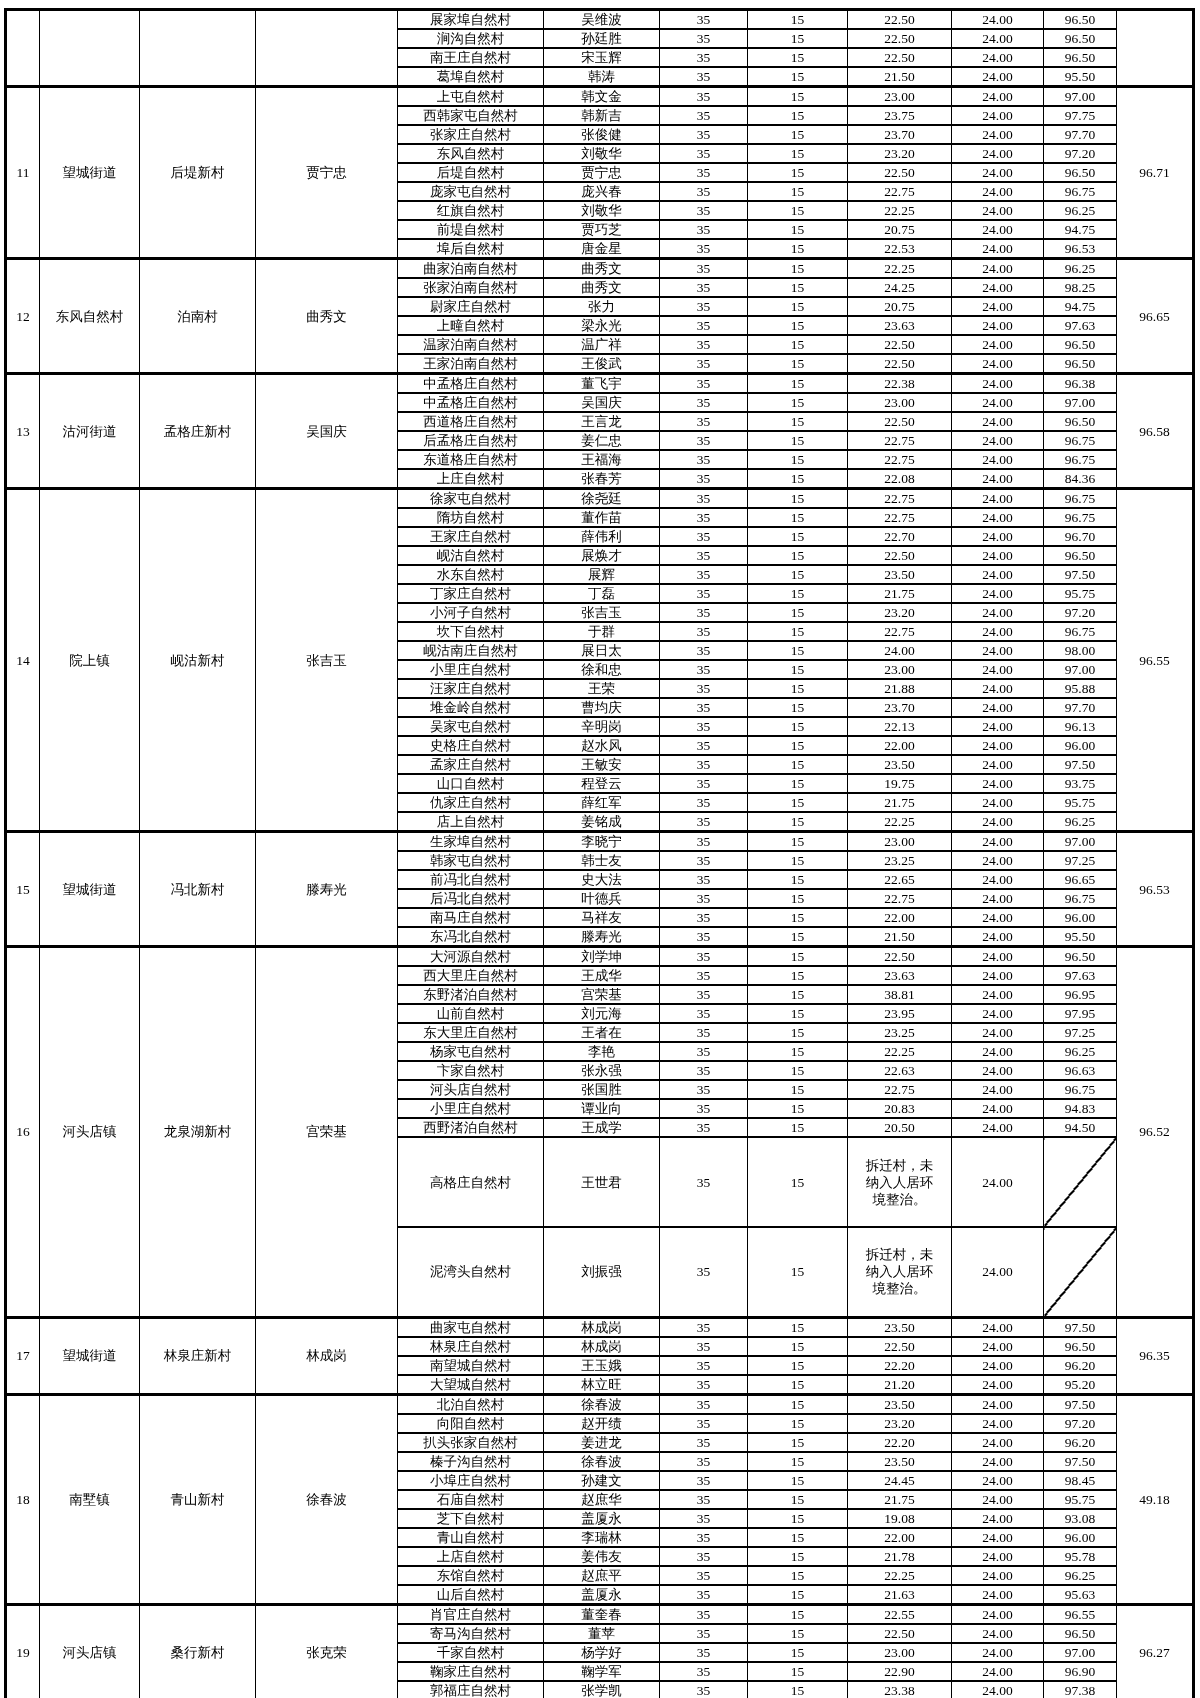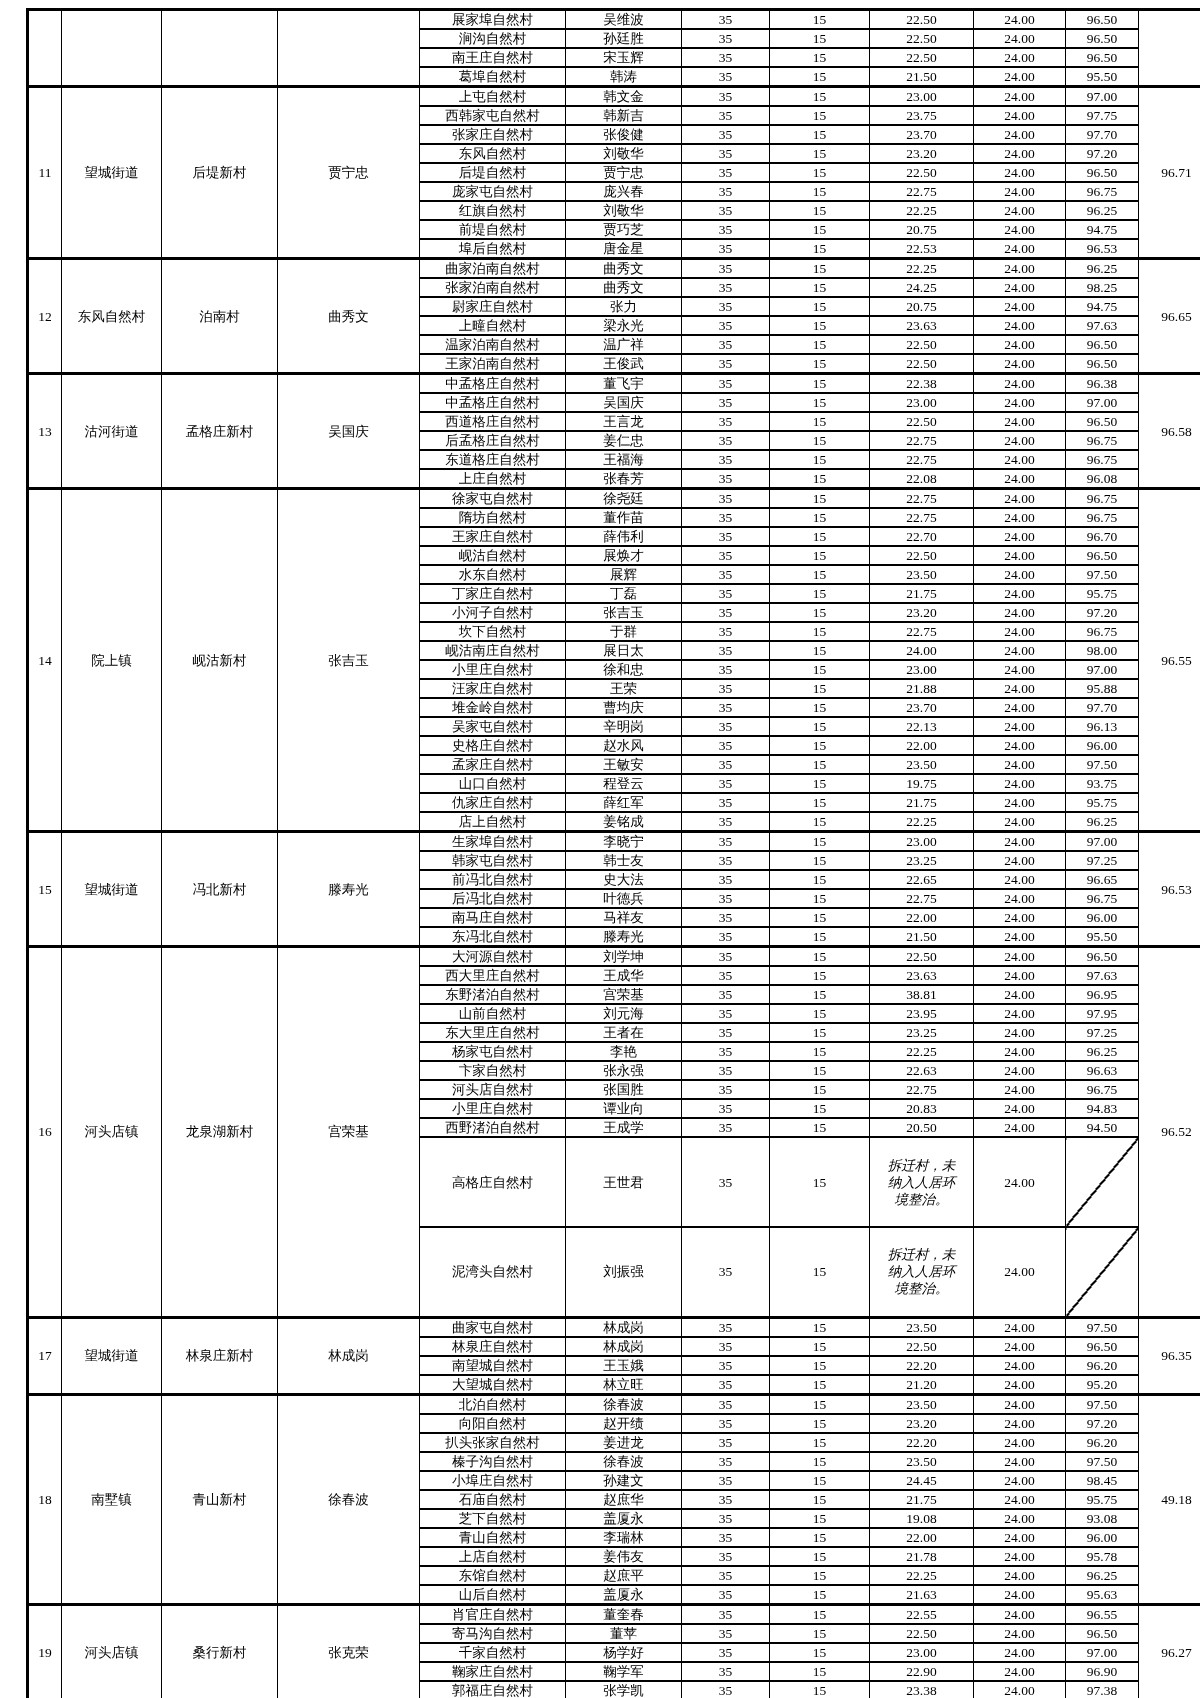--- a/index.html
+++ b/index.html
@@ -6,21 +6,21 @@
     margin: 0;
     padding: 0;
     background: #ffffff;
     font-family: "Liberation Serif", "DejaVu Serif", serif;
   }
   .page {
     width: 1200px;
     height: 1698px;
     background: #ffffff;
     box-sizing: border-box;
-    padding: 8px 4px 0 26px;
+    padding: 8px 4px 0 4px;
     overflow: hidden;
   }
   table.score-table {
     border-collapse: collapse;
     table-layout: fixed;
     width: 1188px;
     border: 3px solid #000;
   }
   td {
     border: 1.5px solid #000;
@@ -33,21 +33,20 @@
     line-height: 17px;
     color: #000;
     overflow: hidden;
   }
   tr { height: 17px; }
   tr.group-start td { border-top-width: 3.5px; }
   tr.tall { height: 90px; }
   td.note {
     white-space: pre-line;
     font-size: 13.5px;
-    font-style: italic;
   }
   td.diag {
     background-image: linear-gradient(to bottom right,
       transparent calc(50% - 1px),
       #000 calc(50% - 1px),
       #000 calc(50% + 1px),
       transparent calc(50% + 1px));
   }
 </style>
 </head>
@@ -306,21 +305,21 @@
           <td>24.00</td>
           <td>96.75</td>
         </tr>
         <tr>
           <td>上庄自然村</td>
           <td>张春芳</td>
           <td>35</td>
           <td>15</td>
           <td>22.08</td>
           <td>24.00</td>
-          <td>96.08</td>
+          <td>84.36</td>
         </tr>
         <tr class="group-start">
           <td rowspan="18">14</td>
           <td rowspan="18">院上镇</td>
           <td rowspan="18">岘沽新村</td>
           <td rowspan="18">张吉玉</td>
           <td>徐家屯自然村</td>
           <td>徐尧廷</td>
           <td>35</td>
           <td>15</td>

